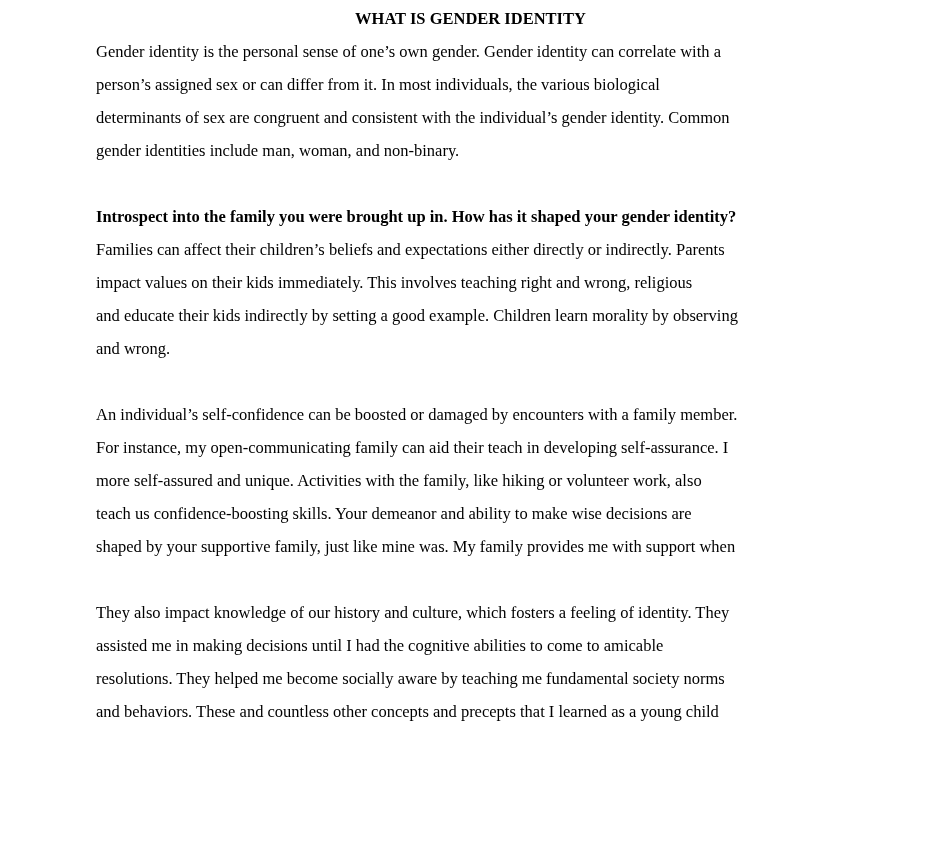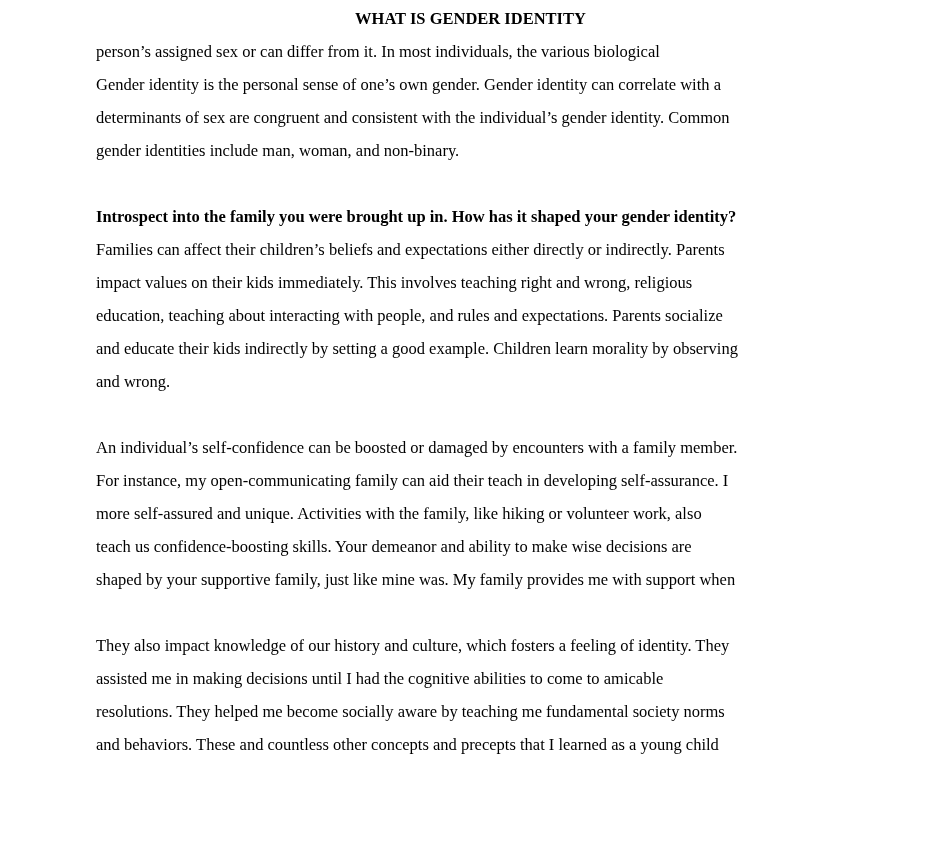--- a/index.html
+++ b/index.html
@@ -39,34 +39,33 @@
   }
 </style>
 </head>
 <body>
 
 <div class="doc">
 
   <div class="line title">WHAT IS GENDER IDENTITY</div>
 
   <div>
+    <div class="line">Gender identity is the personal sense of one’s own gender. Gender identity can correlate with a</div>
     <div class="line">person’s assigned sex or can differ from it. In most individuals, the various biological</div>
-    <div class="line">Gender identity is the personal sense of one’s own gender. Gender identity can correlate with a</div>
     <div class="line">determinants of sex are congruent and consistent with the individual’s gender identity. Common</div>
     <div class="line">gender identities include man, woman, and non-binary.</div>
   </div>
 
   <div class="line blank"></div>
 
   <div class="line heading">Introspect into the family you were brought up in. How has it shaped your gender identity?</div>
 
   <div>
     <div class="line">Families can affect their children’s beliefs and expectations either directly or indirectly. Parents</div>
     <div class="line">impact values on their kids immediately. This involves teaching right and wrong, religious</div>
-    <div class="line">education, teaching about interacting with people, and rules and expectations. Parents socialize</div>
     <div class="line">and educate their kids indirectly by setting a good example. Children learn morality by observing</div>
     <div class="line">and wrong.</div>
   </div>
 
   <div class="line blank"></div>
 
   <div>
     <div class="line">An individual’s self-confidence can be boosted or damaged by encounters with a family member.</div>
     <div class="line">For instance, my open-communicating family can aid their teach in developing self-assurance. I</div>
     <div class="line">more self-assured and unique. Activities with the family, like hiking or volunteer work, also</div>

